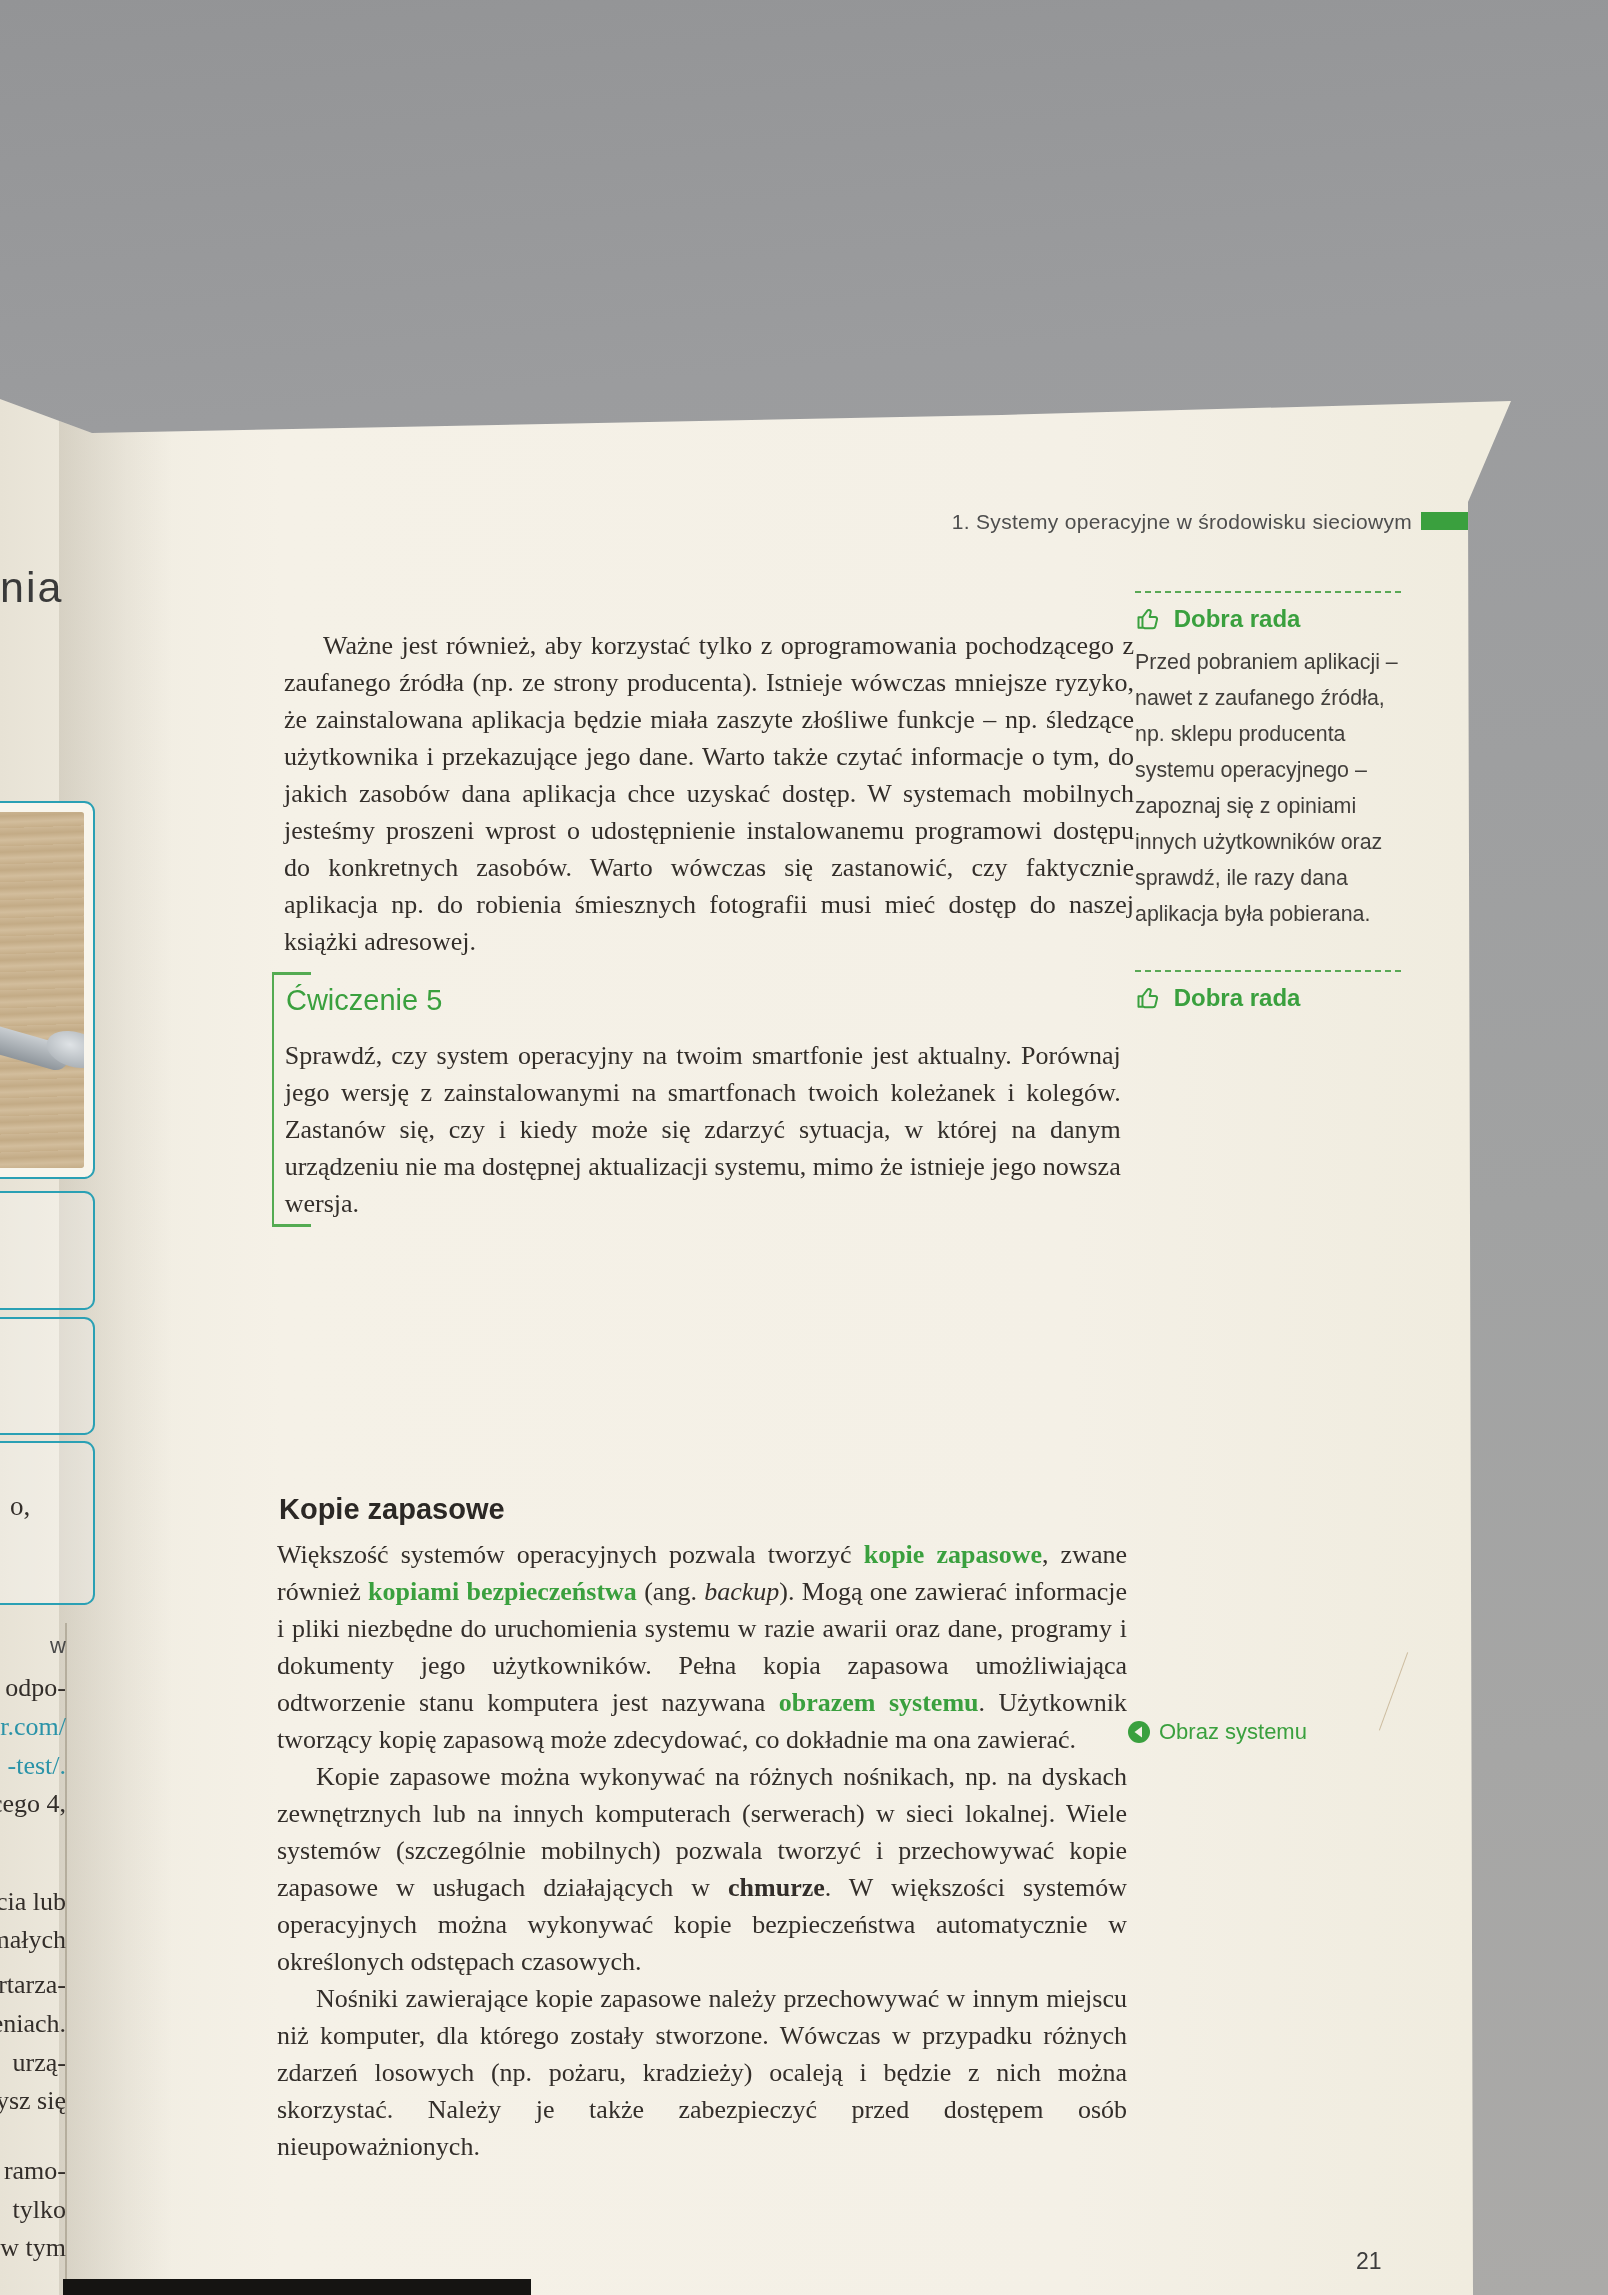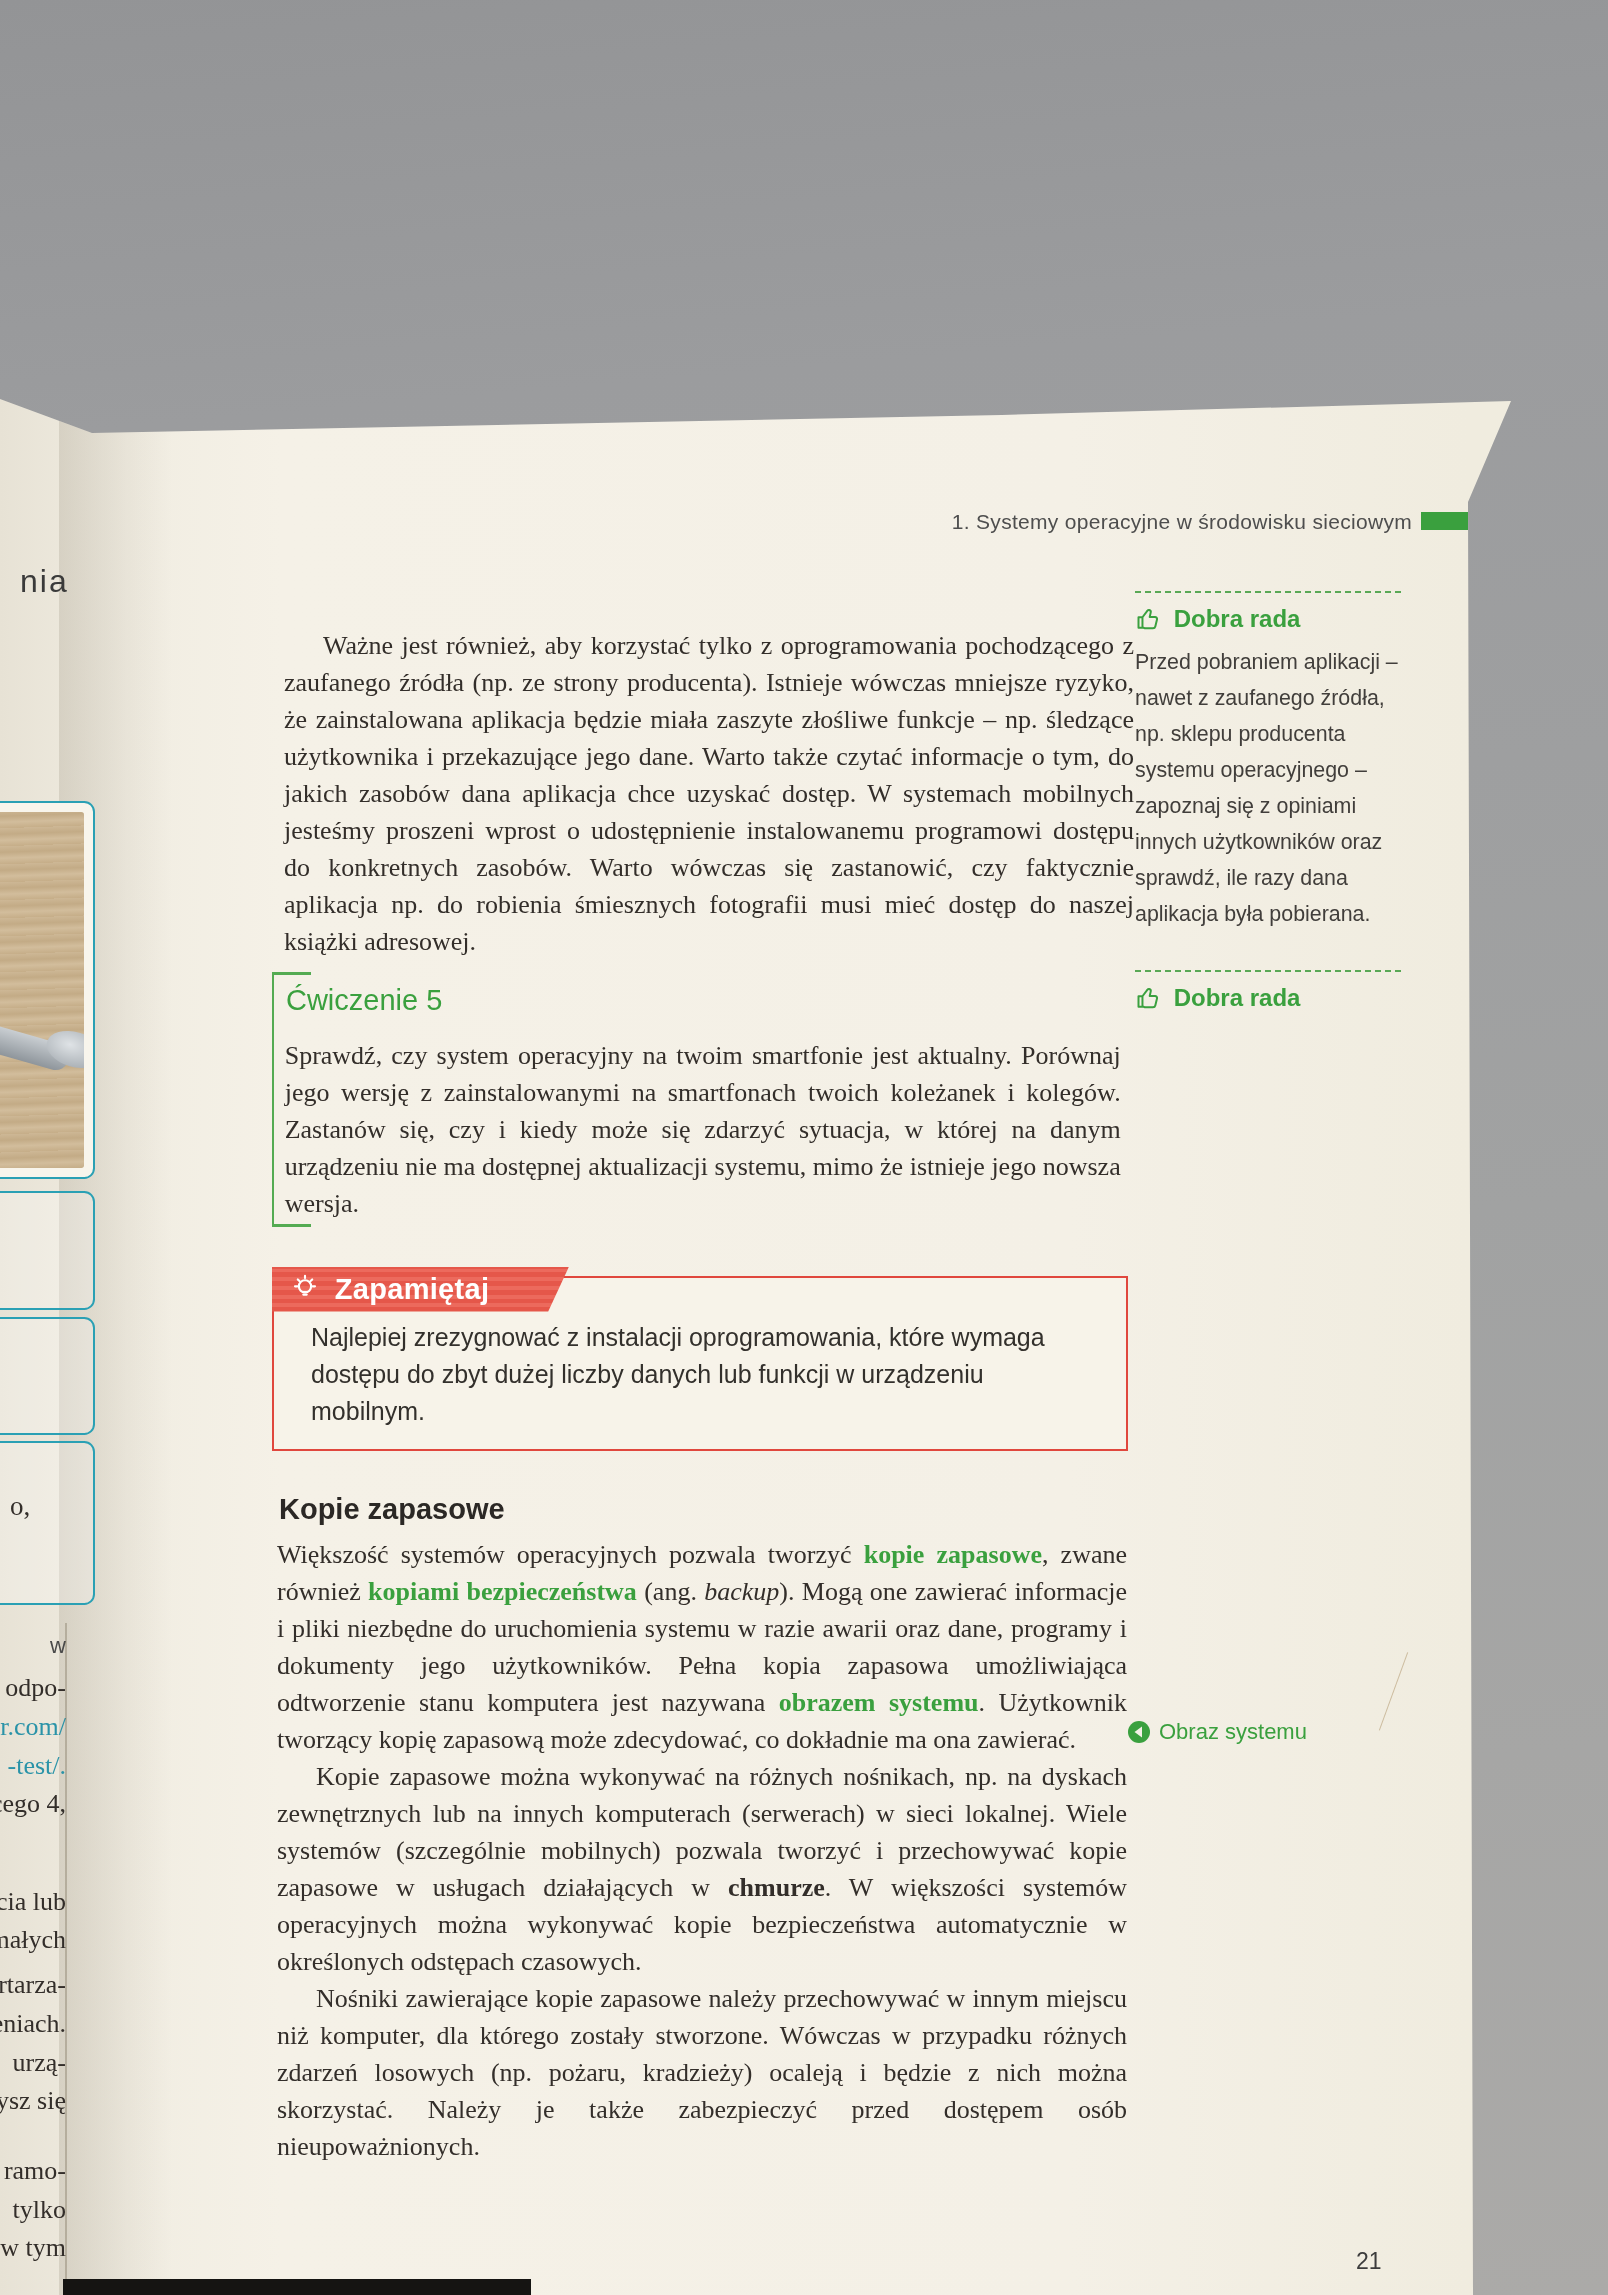--- a/index.html
+++ b/index.html
@@ -11,21 +11,21 @@
   .page{position:absolute;inset:0;
         background:linear-gradient(90deg,#e7e2d5 0px,#f1ede2 127px,#f5f1e7 281px,#f4f0e6 1069px,#f0ecdf 1469px);
         clip-path:polygon(0px 399px,92px 433px,1002px 415px,1511px 401px,1468px 502px,1473px 2295px,0px 2295px);}
   .page::before{content:'';position:absolute;left:59px;top:401px;bottom:0;width:114px;pointer-events:none;
         background:linear-gradient(90deg,rgba(70,58,35,.13),rgba(70,58,35,0));}
   .gutter-line{position:absolute;left:65px;top:1623px;width:2px;height:657px;background:rgba(90,78,55,.28);}
   .bottom-strip{position:absolute;left:63px;top:2279px;width:468px;height:16.7px;background:#151412;}
   .scratch{position:absolute;left:1393px;top:1650px;width:1.3px;height:83px;background:rgba(150,115,60,.4);transform:rotate(20deg);}
 
   
-  .frag-nia{position:absolute;left:20px;top:563px;font-size:32px;letter-spacing:2px;color:#3a3a3a;}
+  .frag-nia{position:absolute;left:0;top:563px;font-size:43px;letter-spacing:2px;color:#3a3a3a;}
   .lfrag{position:absolute;left:-40px;width:106px;text-align:right;
          font-family:"Liberation Serif",serif;font-size:26px;color:#332e2a;white-space:nowrap;}
   .lfrag.teal{color:#2a93a8;}
   .lfrag.sans{font-family:"Liberation Sans",sans-serif;font-size:22px;color:#4a4a4a;}
   .tealbox{position:absolute;left:-59px;width:150px;border:2px solid #2aa0b4;border-radius:10.7px;background:rgba(255,255,255,.25);}
   .photo-box{top:801px;height:374px;background:#f8f5ec;}
   .photo{position:absolute;inset:9.4px;border-radius:2.7px;overflow:hidden;
          background:repeating-linear-gradient(178deg,#cdb795 0px,#c3ab86 6px,#d2bd9c 12px,#c6ae89 18px);}
   .spoon{position:absolute;left:-60px;top:210px;width:180px;height:27px;border-radius:14.7px;
          background:linear-gradient(#c9ced2,#8e959b);transform:rotate(16deg);}
@@ -128,31 +128,20 @@
     <div class="runhead">1. Systemy operacyjne w środowisku sieciowym</div>
     <div class="runhead-bar"></div>
 
     <p class="serif para1 indent">Ważne jest również, aby korzystać tylko z oprogramowania pochodzącego z zaufanego źródła (np. ze strony producenta). Istnieje wówczas mniejsze ryzyko, że zainstalowana aplikacja będzie miała zaszyte złośliwe funkcje – np. śledzące użytkownika i przekazujące jego dane. Warto także czytać informacje o tym, do jakich zasobów dana aplikacja chce uzyskać dostęp. W systemach mobilnych jesteśmy proszeni wprost o udostępnienie instalowanemu programowi dostępu do konkretnych zasobów. Warto wówczas się zastanowić, czy faktycznie aplikacja np. do robienia śmiesznych fotografii musi mieć dostęp do naszej książki adresowej.</p>
 
     <div class="exercise">
       <div class="exercise-title">Ćwiczenie 5</div>
       <p class="serif exercise-text" style="margin:0">Sprawdź, czy system operacyjny na twoim smartfonie jest aktualny. Porównaj jego wersję z zainstalowanymi na smartfonach twoich koleżanek i kolegów. Zastanów się, czy i kiedy może się zdarzyć sytuacja, w której na danym urządzeniu nie ma dostępnej aktualizacji systemu, mimo że istnieje jego nowsza wersja.</p>
     </div>
 
-    <div class="remember">
-      <div class="remember-tab">
-        <svg class="icon" width="32" height="32" viewBox="0 0 24 24" fill="none" stroke="#ffffff" stroke-width="1.6" stroke-linecap="round">
-          <circle cx="12" cy="10" r="4.6"></circle>
-          <path d="M10.4 14.2h3.2M10.7 16.2h2.6"></path>
-          <path d="M12 2.2v1.6M4.5 10h1.8M17.7 10h1.8M6.6 4.8l1.2 1.2M17.4 4.8l-1.2 1.2"></path>
-        </svg>
-        <span class="remember-title">Zapamiętaj</span>
-      </div>
-      <div class="remember-body">Najlepiej zrezygnować z instalacji oprogramowania, które wymaga dostępu do zbyt dużej liczby danych lub funkcji w urządzeniu mobilnym.</div>
-    </div>
 
     <h2 class="section-heading" style="margin:0">Kopie zapasowe</h2>
 
     <div class="lower-col">
       <p class="serif"><span>Większość systemów operacyjnych pozwala tworzyć </span><span class="seg-term">kopie zapasowe</span><span>, zwane również </span><span class="seg-term">kopiami bezpieczeństwa</span><span> (ang. </span><span class="seg-italic">backup</span><span>). Mogą one zawierać informacje i pliki niezbędne do uruchomienia systemu w razie awarii oraz dane, programy i dokumenty jego użytkowników. Pełna kopia zapasowa umożliwiająca odtworzenie stanu komputera jest nazywana </span><span class="seg-term">obrazem systemu</span><span>. Użytkownik tworzący kopię zapasową może zdecydować, co dokładnie ma ona zawierać.</span></p>
       <p class="serif indent"><span>Kopie zapasowe można wykonywać na różnych nośnikach, np. na dyskach zewnętrznych lub na innych komputerach (serwerach) w sieci lokalnej. Wiele systemów (szczególnie mobilnych) pozwala tworzyć i przechowywać kopie zapasowe w usługach działających w </span><span class="seg-bold">chmurze</span><span>. W większości systemów operacyjnych można wykonywać kopie bezpieczeństwa automatycznie w określonych odstępach czasowych.</span></p>
       <p class="serif indent">Nośniki zawierające kopie zapasowe należy przechowywać w innym miejscu niż komputer, dla którego zostały stworzone. Wówczas w przypadku różnych zdarzeń losowych (np. pożaru, kradzieży) ocaleją i będzie z nich można skorzystać. Należy je także zabezpieczyć przed dostępem osób nieupoważnionych.</p>
     </div>
 
     <div class="tip tip1">

